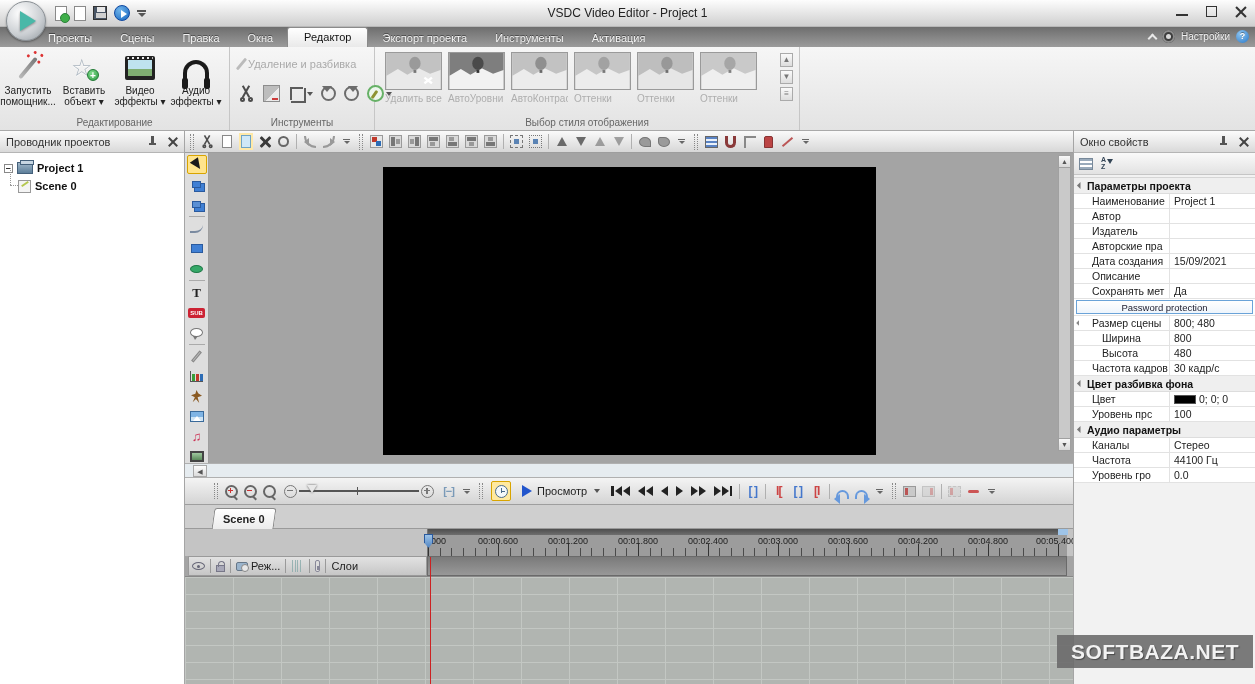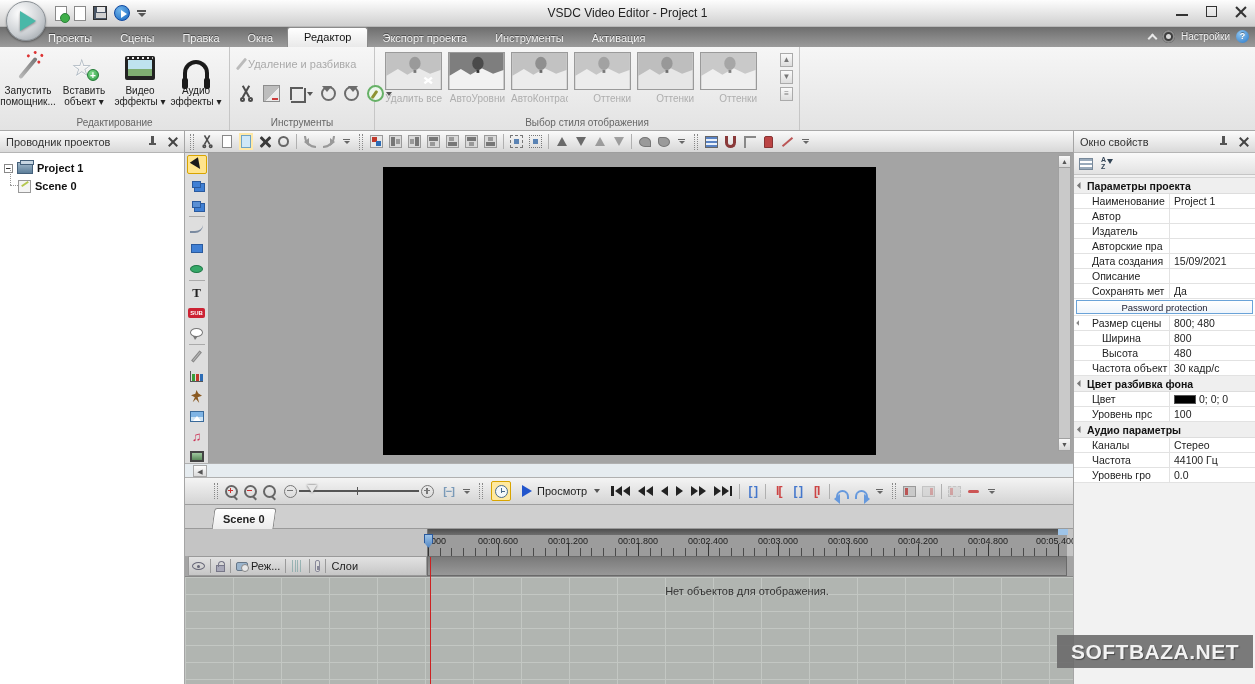--- a/index.html
+++ b/index.html
@@ -70,21 +70,21 @@
   .razor{background:linear-gradient(135deg,#bbb 55%,transparent 55%);border:1px solid #888}
   .razor:before{content:"";position:absolute;right:1px;bottom:1px;width:6px;height:2px;background:#c33}
   .cropI{border:2px solid #555;border-right:none;border-bottom:none;width:13px;height:13px;margin:2px}
   .cropI:before{content:"";position:absolute;right:-3px;bottom:-3px;width:13px;height:13px;border:2px solid #555;border-left:none;border-top:none}
   .rot{border:2px solid #666;border-radius:50%;width:15px;height:15px}
   .rot:before{content:"";position:absolute;top:-2px;right:-1px;border-left:5px solid transparent;border-right:5px solid transparent;border-top:6px solid #666}
   .rot.l:before{right:auto;left:-1px}
   .wrenchC{width:17px;height:17px;border-radius:50%;border:2px solid #5fae5f;background:#eef7ee}
   .wrenchC:before{content:"";position:absolute;left:4px;top:3px;width:3px;height:9px;background:#8a8f2a;transform:rotate(35deg);border-radius:1px}
   .thumbs{position:absolute;left:10px;top:5px;display:flex;gap:6px}
-  .thumb{width:57px;text-align:right}
+  .thumb{width:57px;text-align:left}
   .thumb svg{border:1px solid #9a9a9a;background:#cdcdcd}
   .thumb .tlabel{font-size:10px;color:#aeaeae;white-space:nowrap;overflow:hidden;margin-top:1px}
   .tscroll{position:absolute;right:6px;top:6px;width:13px;display:flex;flex-direction:column;gap:3px}
   .tscroll span{height:14px;background:linear-gradient(#fafafa,#ddd);border:1px solid #aaa;text-align:center;line-height:12px;font-size:8px;color:#777}
 
   
   #explorer{left:0;top:131px;width:185px;height:553px;background:#fff;border-right:1px solid #a5a5a5}
   .phead{height:22px;background:linear-gradient(#fcfcfc,#d9d9d9);border-bottom:1px solid #b5b5b5;display:flex;align-items:center;padding:0 6px;color:#333}
   .phead .sp{flex:1}
   .pin{width:11px;height:11px;position:relative}
@@ -761,21 +761,20 @@
         <span class="wave"></span>
         <span class="vsep"></span>
         <span class="thermo"></span>
         <span class="vsep"></span>
         <span>Слои</span>
       </div>
       <div class="lh-right"></div>
     </div>
 
     <div id="tlgrid" class="abs">
-      <div id="emptymsg">Нет объектов для отображения.</div>
       <div id="playline"></div>
     </div>
   </div>
 
   <div id="props" class="abs">
     <div class="phead">
       <span>Окно свойств</span>
       <span class="sp"></span>
       <span class="pin"></span>
       <span class="xicon"></span>
@@ -829,21 +828,21 @@
         </div>
       <div class="prow">
           <div class="plabel ind">Ширина</div>
           <div class="pvalue">800</div>
         </div>
       <div class="prow">
           <div class="plabel ind">Высота</div>
           <div class="pvalue">480</div>
         </div>
       <div class="prow">
-          <div class="plabel">Частота объект</div>
+          <div class="plabel">Частота кадров</div>
           <div class="pvalue">30 кадр/с</div>
         </div>
       <div class="psec">
           <span class="pexp"></span>
           <span>Цвет разбивка фона</span>
         </div>
       <div class="prow">
           <div class="plabel">Цвет</div>
           <div class="pvalue">
             <span class="swatch"></span>

